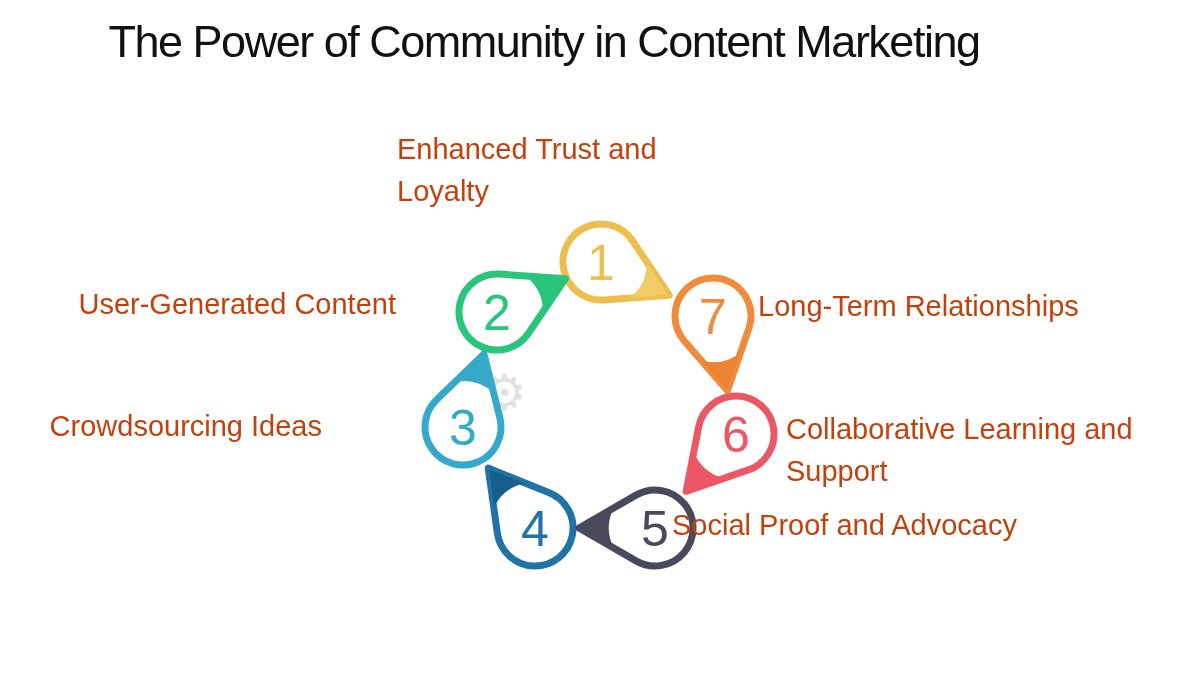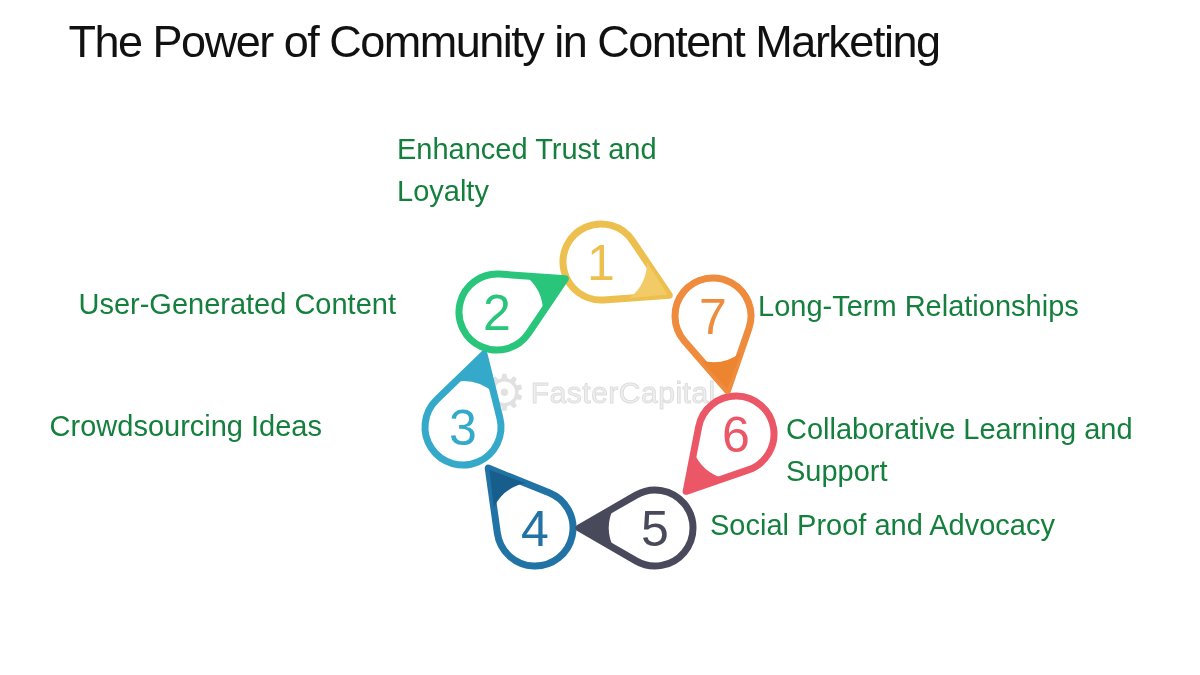--- a/index.html
+++ b/index.html
@@ -3,28 +3,28 @@
 <meta charset="utf-8">
 <style>
   html,body{margin:0;padding:0;background:#ffffff;}
   .stage{
     position:relative;width:1200px;height:675px;overflow:hidden;background:#ffffff;
     font-family:"Liberation Sans",sans-serif;color:#141414;
   }
   .title{
     position:absolute;left:0;top:16px;width:1008px;margin:0;
     text-align:center;font-size:45px;font-weight:400;letter-spacing:-1.5px;
-    color:#111111;white-space:nowrap;
+    color:#111111;white-space:nowrap;padding-left:40px;
   }
   .pins{position:absolute;left:0;top:0;}
   .pin-outline{fill:#ffffff;stroke:currentColor;stroke-width:7;stroke-linejoin:round;stroke-linecap:round;}
   .pin-wedge{fill:currentColor;stroke:none;}
   .pin-num{fill:currentColor;font-family:"Liberation Sans",sans-serif;font-size:50px;font-weight:400;text-anchor:middle;}
   .label{
-    position:absolute;font-size:29px;line-height:36px;color:#15803d;
+    position:absolute;font-size:29px;line-height:36px;color:#c2410c;
     white-space:nowrap;
   }
   .label.wrap{white-space:normal;line-height:42px;}
   .watermark{
     position:absolute;left:482px;top:368px;display:flex;align-items:center;
     opacity:0.55;pointer-events:none;
   }
   .wm-gear{font-size:50px;line-height:50px;color:#c9c9c9;margin-right:4px;}
   .wm-text{
     font-size:30px;letter-spacing:0.5px;font-weight:400;
@@ -33,21 +33,20 @@
 </style>
 </head>
 <body>
 
 <div class="stage">
 
   <h1 class="title">The Power of Community in Content Marketing</h1>
 
   <div class="watermark">
     <span class="wm-gear">⚙</span>
-    <span class="wm-text">FasterCapital</span>
   </div>
 
   <svg class="pins" width="1200" height="675" viewBox="0 0 1200 675">
 
     <g class="pin" transform="translate(601 262)" style="color: rgb(237, 191, 78);">
       <g transform="rotate(26)">
         <path class="pin-outline" d="M 76 0 L 19 -32.9 A 38 38 0 1 0 19 32.9 Z"></path>
         <path class="pin-wedge" d="M 74 0 L 41.5 -19.9 A 46 46 0 0 1 41.5 19.9 Z" style="color: rgb(242, 203, 102);"></path>
       </g>
       <text class="pin-num" x="0" y="0" dy="0.36em">1</text>
@@ -102,19 +101,19 @@
     </g>
   </svg>
 
   <div class="label wrap" style="left:397px;top:128px;width:310px;">Enhanced Trust and Loyalty</div>
 
   <div class="label" style="right:804px;top:286px;">User-Generated Content</div>
 
   <div class="label" style="right:878px;top:408px;">Crowdsourcing Ideas</div>
 
 
-  <div class="label" style="left:710px;top:507px;">Social Proof and Advocacy</div>
+  <div class="label" style="left:672px;top:507px;">Social Proof and Advocacy</div>
 
   <div class="label" style="left:758px;top:288px;">Long-Term Relationships</div>
 
   <div class="label wrap" style="left:786px;top:408px;width:400px;">Collaborative Learning and Support</div>
 
 </div>
 
 </body></html>

